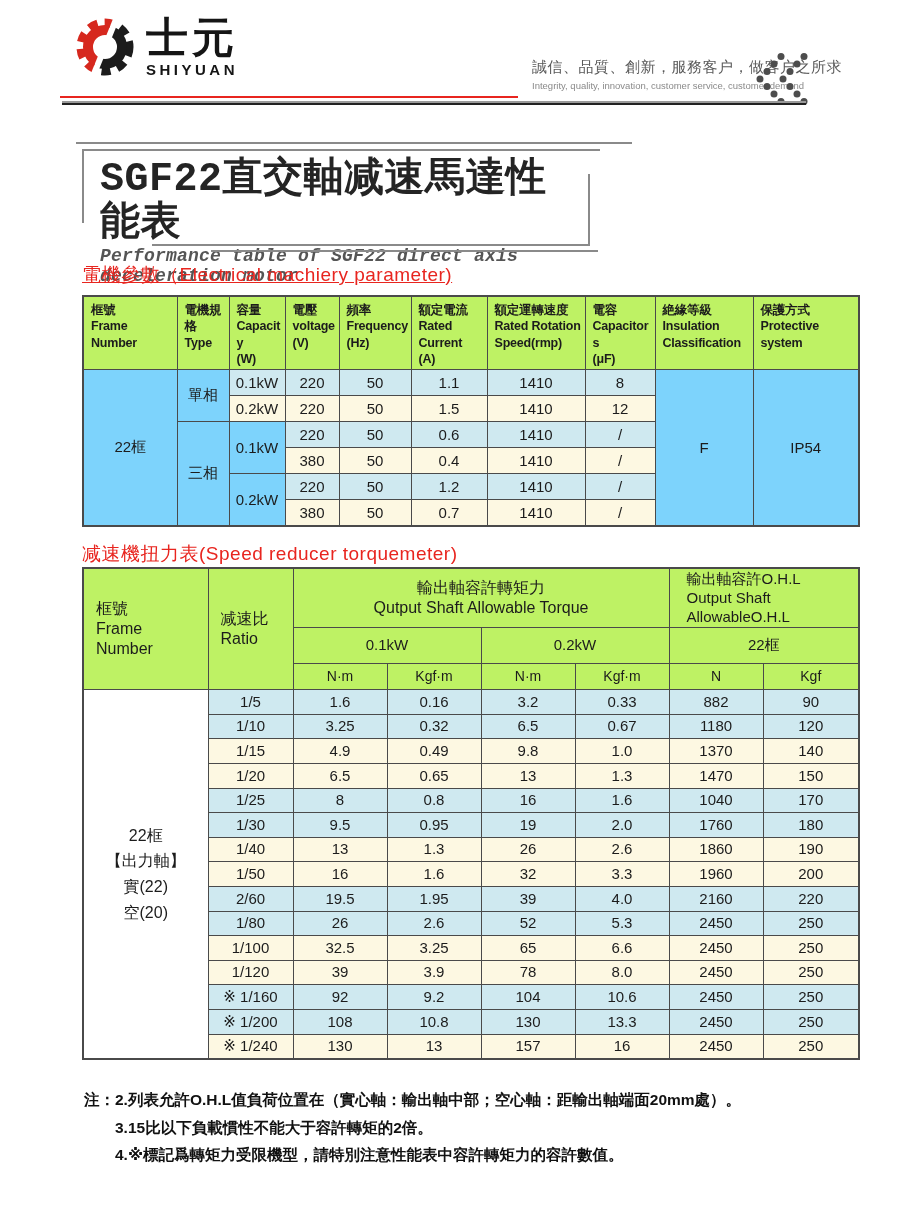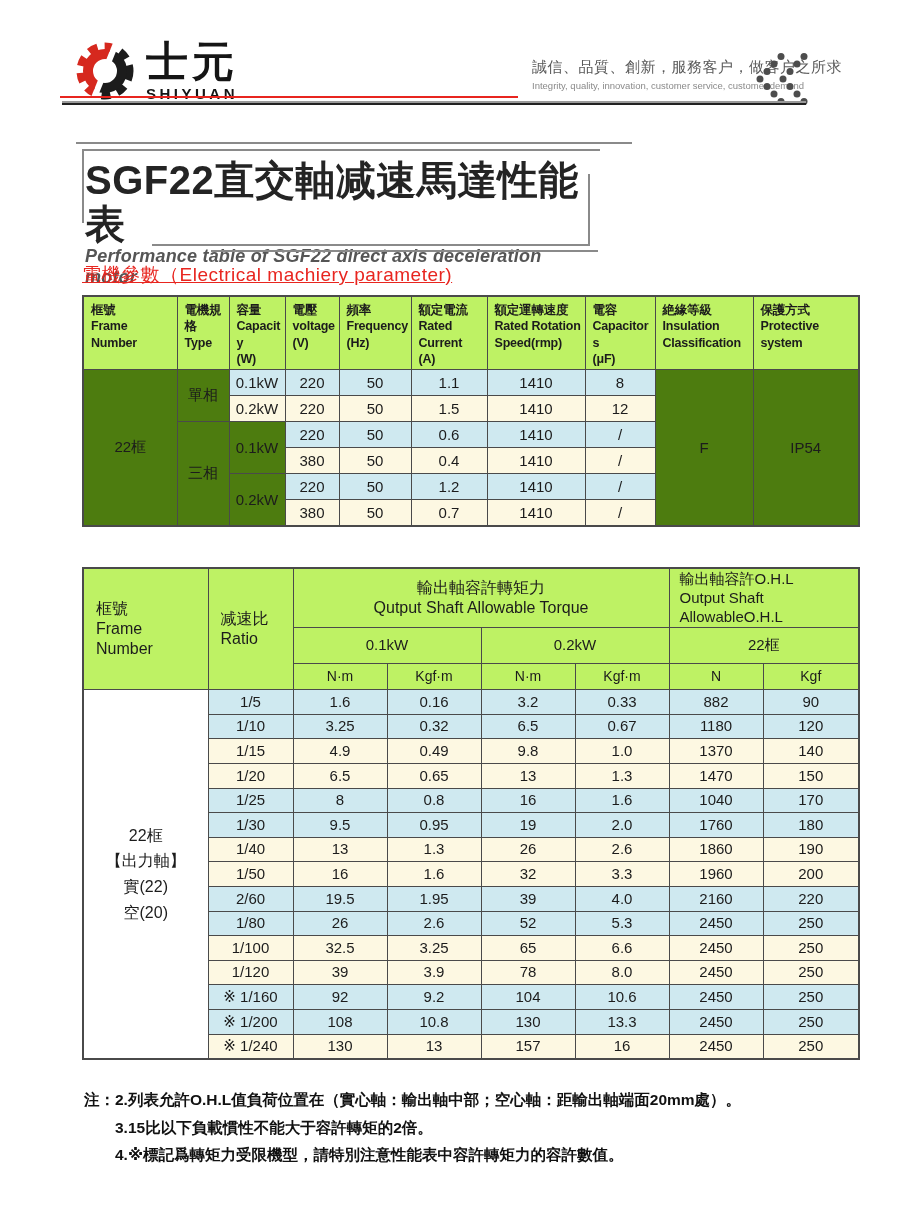--- a/index.html
+++ b/index.html
@@ -1,53 +1,53 @@
 <!DOCTYPE html>
 <html><head>
 <meta charset="utf-8">
 <style>
   html,body { margin:0; padding:0; background:#ffffff; }
   body { width:900px; height:1207px; font-family:"Liberation Sans","DejaVu Sans",sans-serif; color:#1c1c1c; }
   .page { position:relative; width:900px; height:1207px; overflow:hidden; background:#fff; }
 
   
   .hdr { position:absolute; left:0; top:0; width:900px; height:120px; }
-  .logo { position:absolute; left:74px; top:40px; display:flex; align-items:flex-end; }
+  .logo { position:absolute; left:74px; top:16px; display:flex; align-items:flex-end; }
   .logo-txt { margin-left:6px; }
   .brand-cn { font-size:42px; font-weight:bold; color:#151515; line-height:1.0; letter-spacing:4px; }
   .brand-en { font-size:15px; font-weight:bold; color:#151515; letter-spacing:3.5px; margin-top:2px; }
   .tagline { position:absolute; left:532px; top:58px; }
   .tag-cn { font-size:15px; color:#595959; letter-spacing:0.5px; }
   .tag-en { font-size:9.5px; color:#8a8a8a; margin-top:3px; }
   .chevrons { position:absolute; left:753px; top:48px; }
   .red-line { position:absolute; left:60px; top:96px; width:458px; height:2px; background:#e8251f; }
   .dark-line { position:absolute; left:62px; top:101px; width:744px; height:4px;
                background:linear-gradient(to bottom,#9a9a9a 0 40%,#222 40% 100%); }
 
   
-  .title-wrap { position:absolute; left:84px; top:152px; width:496px; height:88px; padding-left:1px; box-sizing:border-box; }
+  .title-wrap { position:absolute; left:84px; top:152px; width:496px; height:88px; padding-left:16px; box-sizing:border-box;font-family:Liberation Mono, monospace; }
   .tfr { position:absolute; border:0 solid #8a8a8a; pointer-events:none; }
   .tfr.a { left:-8px; top:-10px; width:112%; height:10px; border-top-width:2px; }
   .tfr.b { left:-2px; top:-3px; width:104%; height:72px; border-top-width:2px; border-left-width:2px; }
   .tfr.c { right:-10px; bottom:-6px; width:88%; height:70px; border-bottom-width:2px; border-right-width:2px; }
   .tfr.d { right:-18px; bottom:-12px; width:78%; height:8px; border-bottom-width:2px; }
   .main-title { font-size:40px; font-weight:bold; color:#242424; letter-spacing:0.5px; line-height:1.1; padding-top:6px; }
   .sub-title { font-size:18px; font-weight:bold; font-style:italic; color:#555; letter-spacing:0.2px; }
 
   
   .sec-h { position:absolute; left:82px; font-size:19px; color:#e8251f; letter-spacing:0.5px; }
   .sec1 { top:262px;text-decoration:underline; }
   .sec2 { top:541px; }
 
   
   table.tbl { position:absolute; left:82px; border-collapse:collapse; table-layout:fixed; }
   .tbl th, .tbl td { border:1px solid #4a4a4a; text-align:center; vertical-align:middle; padding:1px 2px; box-sizing:border-box; }
   .tbl { border:2px solid #4a4a4a; }
   .tbl th { background:#bef264; white-space:pre-line; }
-  .bg-w { background:#4d7c0f;margin-left:19px; }
+  .bg-w { background:#7dd3fc;margin-left:19px; }
   .bg-b { background:#cfe9f0; }
   .bg-c { background:#fdf8e2; }
 
   
   .tbl1 { top:295px; width:776px; }
   .tbl1 thead tr { height:70px; }
   .tbl1 th { font-size:12.5px; font-weight:bold; text-align:left; vertical-align:top;
              padding:5px 2px 2px 7px; line-height:1.3; overflow-wrap:break-word; letter-spacing:-0.2px; }
   .tbl1 tbody tr { height:26px; }
   .tbl1 td { font-size:15px; }
@@ -57,21 +57,21 @@
   .tbl2 { top:567px; width:776px; }
   .tbl2 thead th { font-weight:normal; line-height:1.25; }
   .tbl2 .h1 { height:58px; }
   .tbl2 .h2 { height:36px; }
   .tbl2 .h3 { height:26px; }
   .tbl2 .h1 th { font-size:16px; }
   .tbl2 .h2 th { font-size:15px; }
   .tbl2 .h3 th { font-size:14px; }
   .tbl2 th.left { text-align:left; padding-left:12px; }
   .tbl2 th.grp { text-align:center; }
-  .tbl2 th.ohl { text-align:left; padding-left:10px; font-size:15px;margin-left:24px; }
+  .tbl2 th.ohl { text-align:left; padding-left:17px; font-size:15px;margin-left:24px; }
   .tbl2 tbody tr { height:24.6px; }
   .tbl2 td { font-size:15px; line-height:1.1; }
   .tbl2 .frame2-cell { font-size:16px; line-height:1.6; white-space:pre-line; background:#fff; }
 
   
   .notes { position:absolute; left:84px; top:1086px; width:790px; display:flex; font-size:15.5px; font-weight:bold; color:#111; }
   .notes .lbl { flex:0 0 auto; line-height:1.78; }
   .notes .items { line-height:1.78; }
 </style>
 </head>
@@ -236,20 +236,21 @@
       <tr>
         <td class="bg-c">380</td>
         <td class="bg-c">50</td>
         <td class="bg-c">0.7</td>
         <td class="bg-c">1410</td>
         <td class="bg-c">/</td>
       </tr>
     </tbody>
   </table>
 
+  <div class="sec-h sec2">减速機扭力表(Speed reducer torquemeter)</div>
 
   <table class="tbl tbl2">
     <colgroup>
       <col style="width:125px">
         <col style="width:85px">
         <col style="width:94px">
         <col style="width:94px">
       <col style="width:94px">
         <col style="width:94px">
         <col style="width:94px">

